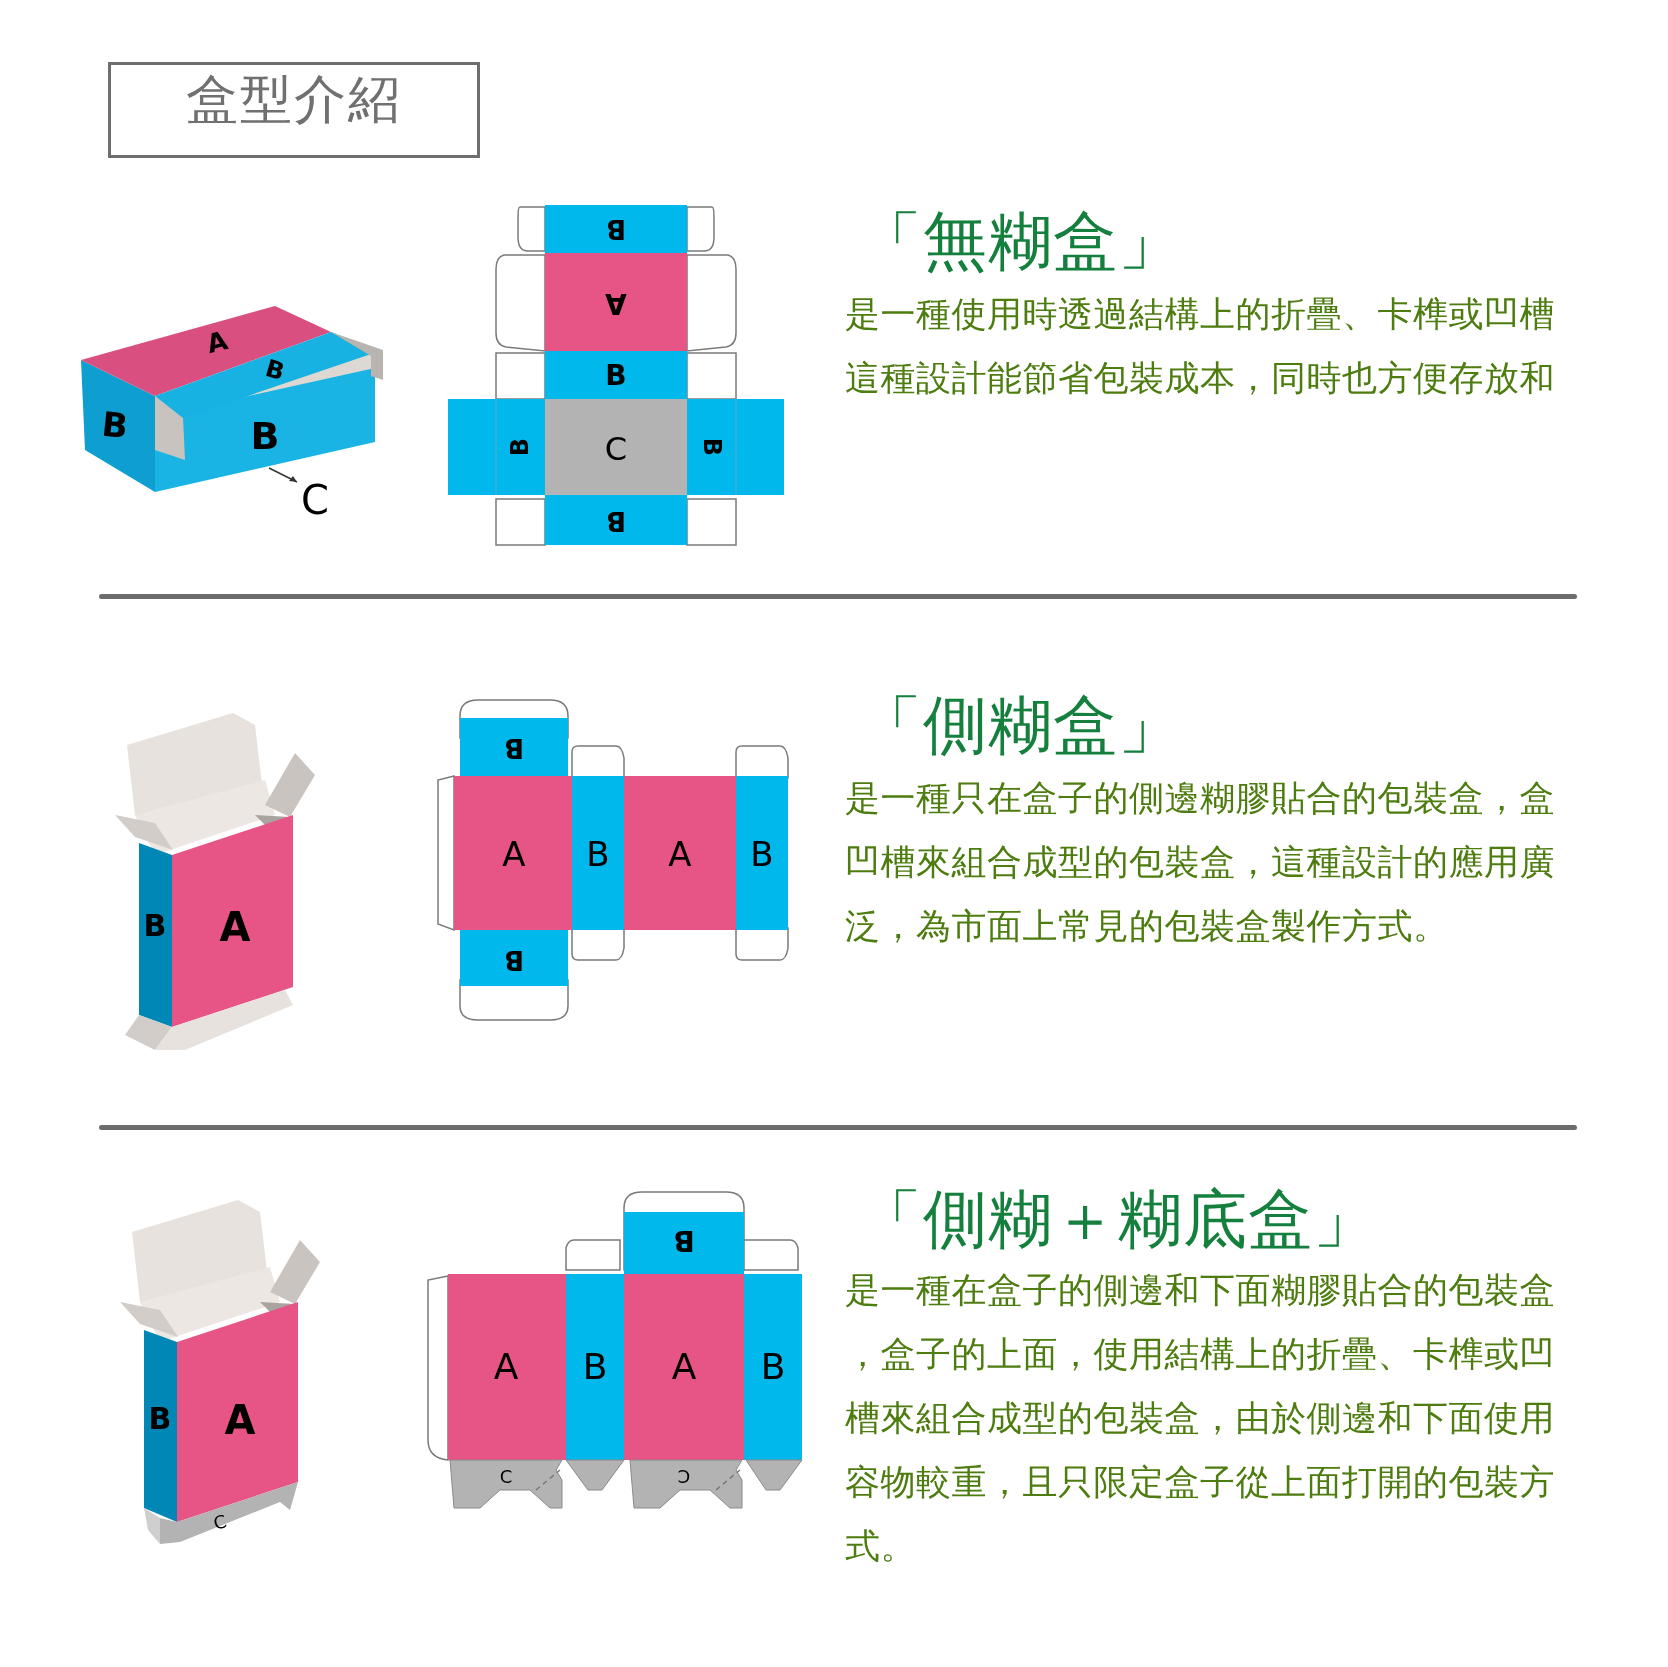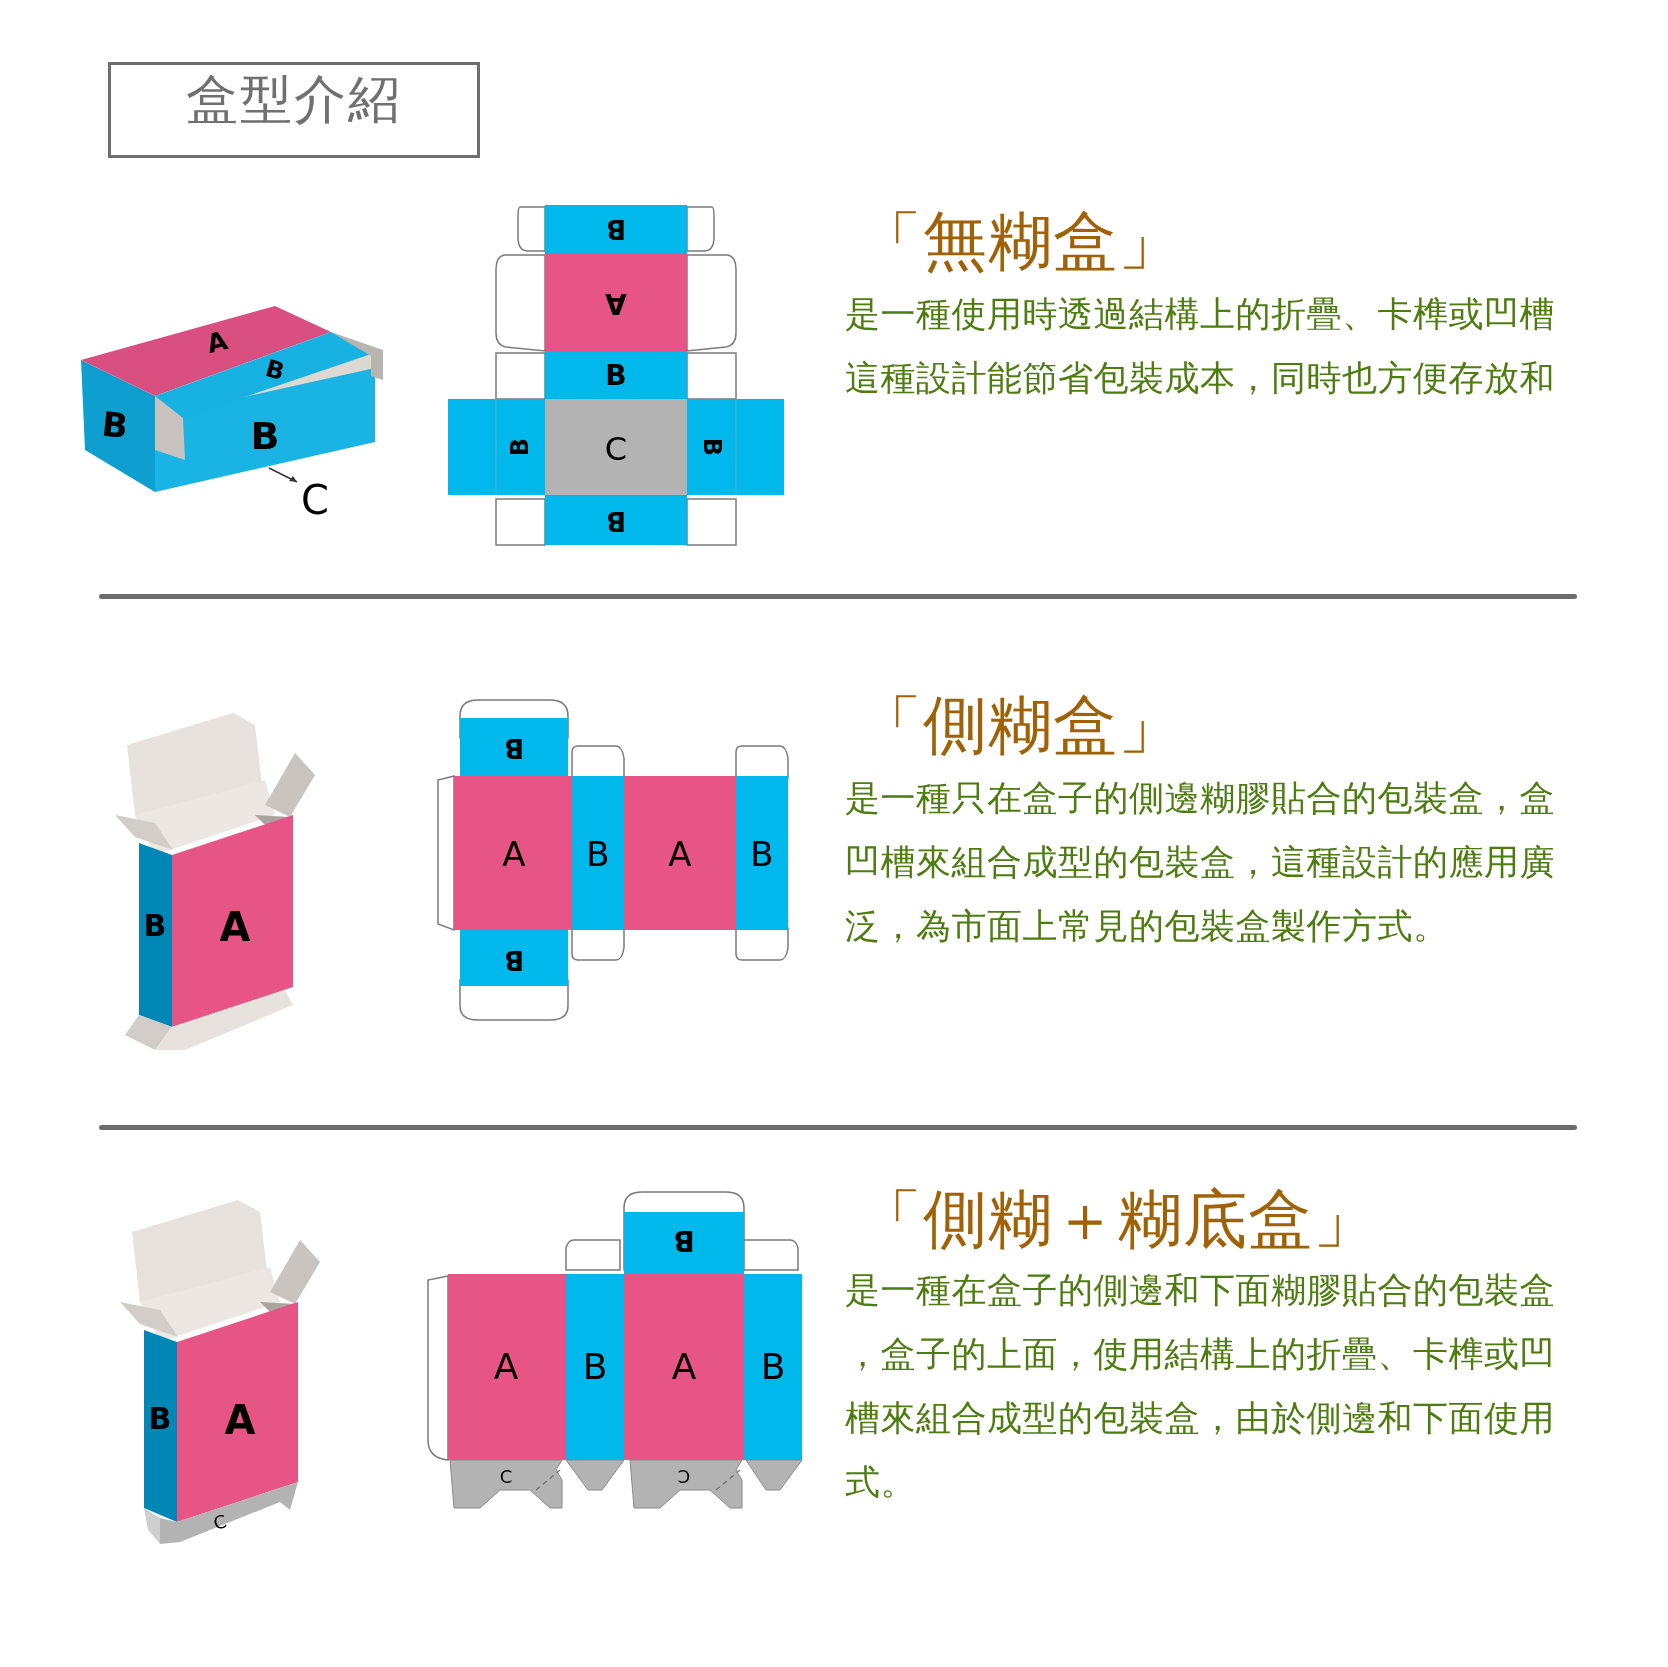--- a/index.html
+++ b/index.html
@@ -3,21 +3,21 @@
 <meta charset="utf-8">
 <style>
   html, body { margin:0; padding:0; background:#ffffff; }
   body { width:1668px; height:1667px; position:relative; overflow:hidden;
          font-family:"DejaVu Sans", sans-serif; color:#6e6e6e; }
   .title-box { position:absolute; left:108px; top:62px; width:366px; height:90px;
                border:3px solid #6e6e6e; box-sizing:content-box;
                display:flex; align-items:flex-start; justify-content:center; }
   .title-box span { font-size:52px; letter-spacing:2px; color:#707070; }
   .divider { position:absolute; left:99px; width:1478px; height:5px; background:#6c6c6c; border-radius:3px; }
-  .heading { position:absolute; font-size:64px; color:#a16207; letter-spacing:1px; white-space:nowrap; }
+  .heading { position:absolute; font-size:64px; color:#15803d; letter-spacing:1px; white-space:nowrap; }
   .body-text { position:absolute; left:845px; width:760px; font-size:35px; line-height:64px;
                color:#4d7c0f; letter-spacing:0.5px; }
   .body-text div { white-space:nowrap; }
   svg { position:absolute; overflow:visible; }
   .lbl { font-family:"DejaVu Sans", sans-serif; font-weight:bold; fill:#000; text-anchor:middle; dominant-baseline:central; }
 </style>
 </head>
 <body>
 
 <div class="title-box">
@@ -194,15 +194,16 @@
     <text class="lbl" x="353" y="176" font-size="36" style="font-weight:normal">B</text>
     <text class="lbl" x="86" y="286" font-size="18" style="font-weight:normal">C</text>
     <text class="lbl" x="264" y="286" font-size="18" style="font-weight:normal" transform="rotate(180 264 286)">C</text>
   </svg>
 
   <div class="heading" style="left:858px;top:1176px;">「側糊＋糊底盒」</div>
   <div class="body-text" style="top:1258px;">
     <div>是一種在盒子的側邊和下面糊膠貼合的包裝盒</div>
     <div>，盒子的上面，使用結構上的折疊、卡榫或凹</div>
     <div>槽來組合成型的包裝盒，由於側邊和下面使用</div>
+    <div>容物較重，且只限定盒子從上面打開的包裝方</div>
     <div>式。</div>
   </div>
 </section>
 
 </body></html>

